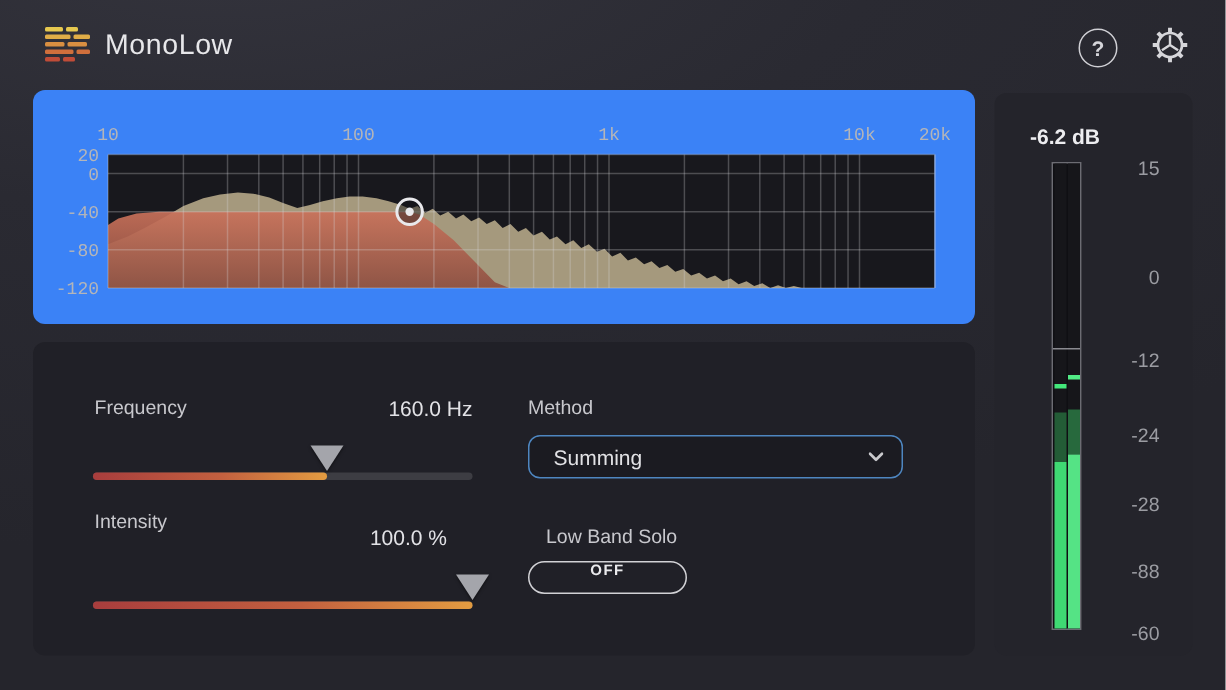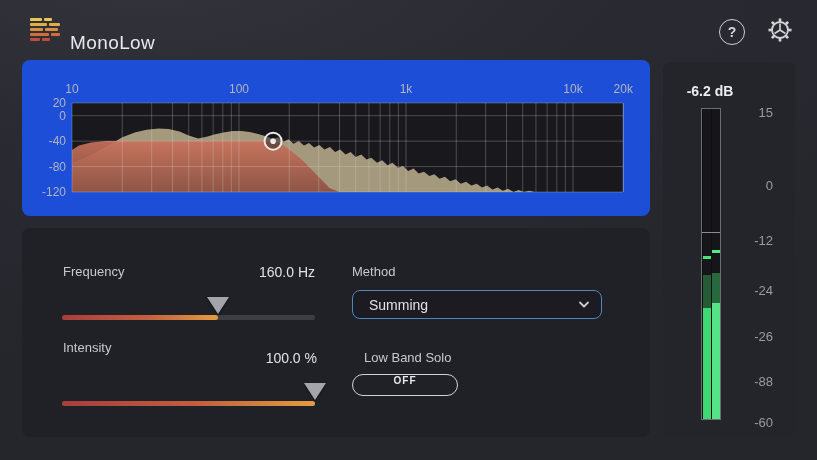--- a/index.html
+++ b/index.html
@@ -6,27 +6,27 @@
   body{
     width:817px;height:460px;position:relative;overflow:hidden;
     font-family:"Liberation Sans",sans-serif;
     background:radial-gradient(120% 90% at 18% -10%, #34343d 0%, #2a2a32 45%, #25252c 100%);
   }
   
   .header{position:absolute;left:0;top:0;width:817px;height:60px;}
   .logo{position:absolute;left:30px;top:18px;width:30px;height:23px;display:flex;flex-direction:column;justify-content:space-between;}
   .logo-row{display:flex;height:3px;}
   .logo-row i{display:block;height:3px;border-radius:1px;}
-  .app-title{position:absolute;left:70px;top:20px;font-size:19px;letter-spacing:.4px;color:#e7e7ea;margin-top:12px;}
+  .app-title{position:absolute;left:70px;top:20px;font-size:19px;letter-spacing:.4px;color:#e7e7ea;}
   .icon-btn{position:absolute;width:26px;height:26px;border-radius:50%;display:flex;align-items:center;justify-content:center;color:#d6d6da;cursor:pointer;}
   .help-btn{left:719px;top:19px;border:1.6px solid #cfcfd4;font-size:14px;font-weight:bold;box-sizing:border-box;}
   .gear-btn{left:767px;top:17px;}
   
   .panel{position:absolute;border-radius:8px;}
-  .spectrum-panel{left:22px;top:60px;width:628px;height:156px;background:#1d4ed8;}
+  .spectrum-panel{left:22px;top:60px;width:628px;height:156px;background:#3b82f6;font-family:Liberation Mono, monospace;}
   .control-panel{left:22px;top:228px;width:628px;height:209px;background:#202027;}
   .meter-panel{left:663px;top:62px;width:132px;height:375px;background:#24242b;}
   
   .spectrum-svg{position:absolute;left:0;top:0;}
   
   .ctl-label{position:absolute;font-size:13px;color:#c8c8cd;}
   .ctl-value{position:absolute;font-size:14px;color:#e2e2e6;text-align:right;}
   .slider{position:absolute;width:253px;height:26px;cursor:pointer;}
   .slider-track{position:absolute;left:0;bottom:0;width:253px;height:5px;border-radius:3px;background:#3d3d43;}
   .slider-fill{position:absolute;left:0;bottom:0;height:5px;border-radius:3px;background:linear-gradient(90deg,#a83d3d 0%,#c3603f 55%,#e39c41 100%);}
@@ -171,21 +171,21 @@
 <div class="panel control-panel">
   <div class="ctl-label" style="left:41px;top:36px;">Frequency</div>
   <div class="ctl-value" style="left:143px;top:36px;width:150px;">160.0 Hz</div>
   <div class="slider" style="left:40px;top:66px;" id="freq-slider">
     <div class="slider-track"></div>
     <div class="slider-fill" id="freq-fill" style="width: 61.7%;"></div>
     <div class="slider-handle" id="freq-handle" style="left: 61.7%;"></div>
   </div>
 
   <div class="ctl-label" style="left:41px;top:112px;">Intensity</div>
-  <div class="ctl-value" style="left:145px;top:122px;width:150px;">100.0 %</div>
+  <div class="ctl-value" style="left:126px;top:122px;width:150px;">100.0 %</div>
   <div class="slider" style="left:40px;top:152px;" id="int-slider">
     <div class="slider-track"></div>
     <div class="slider-fill" id="int-fill" style="width: 100%;"></div>
     <div class="slider-handle" id="int-handle" style="left: 100%;"></div>
   </div>
 
   <div class="ctl-label" style="left:330px;top:36px;">Method</div>
   <div class="dropdown">
     <span class="dropdown-text">Summing</span>
     <svg class="dropdown-chev" width="10" height="7" viewBox="0 0 10 7">
@@ -212,17 +212,17 @@
         <div class="meter-seg" style="top: 164px; height: 30px; background: rgb(39, 105, 61);"></div>
         <div class="meter-seg" style="top: 194px; height: 116px; background: rgb(85, 227, 133);"></div>
       </div>
       <div class="meter-zero" style="top: 123px;"></div>
     </div>
   <div id="meter-scale">
       <div class="meter-scale-label" style="top: 50px;">15</div>
       <div class="meter-scale-label" style="top: 123px;">0</div>
       <div class="meter-scale-label" style="top: 178px;">-12</div>
       <div class="meter-scale-label" style="top: 228px;">-24</div>
-      <div class="meter-scale-label" style="top: 274px;">-26</div>
+      <div class="meter-scale-label" style="top: 274px;">-28</div>
       <div class="meter-scale-label" style="top: 319px;">-88</div>
       <div class="meter-scale-label" style="top: 360px;">-60</div>
     </div>
 </div>
 
 </body></html>

